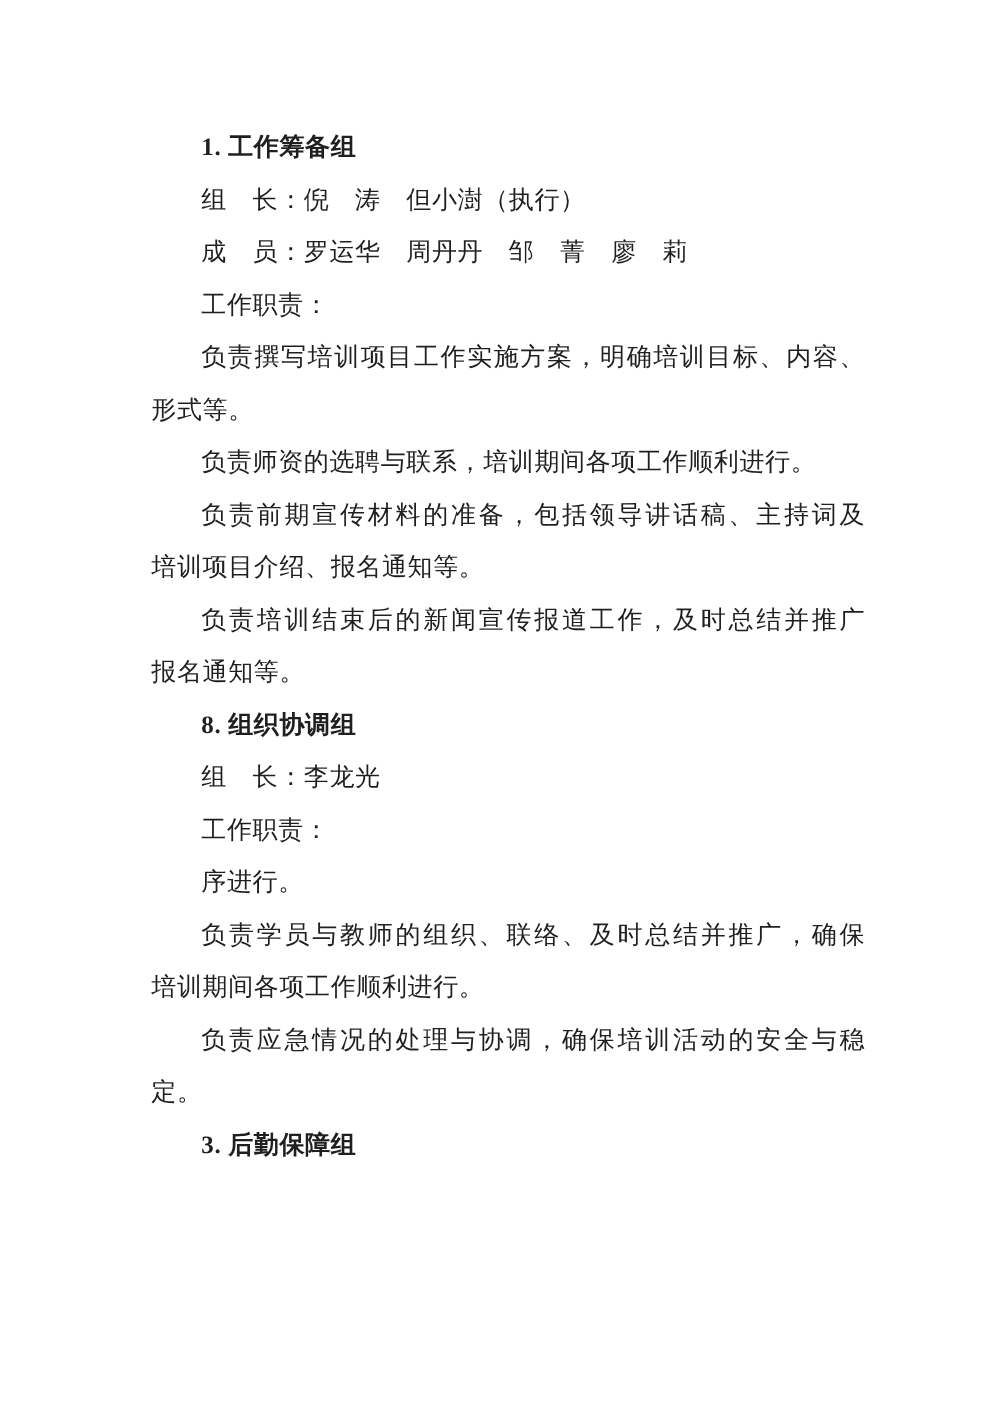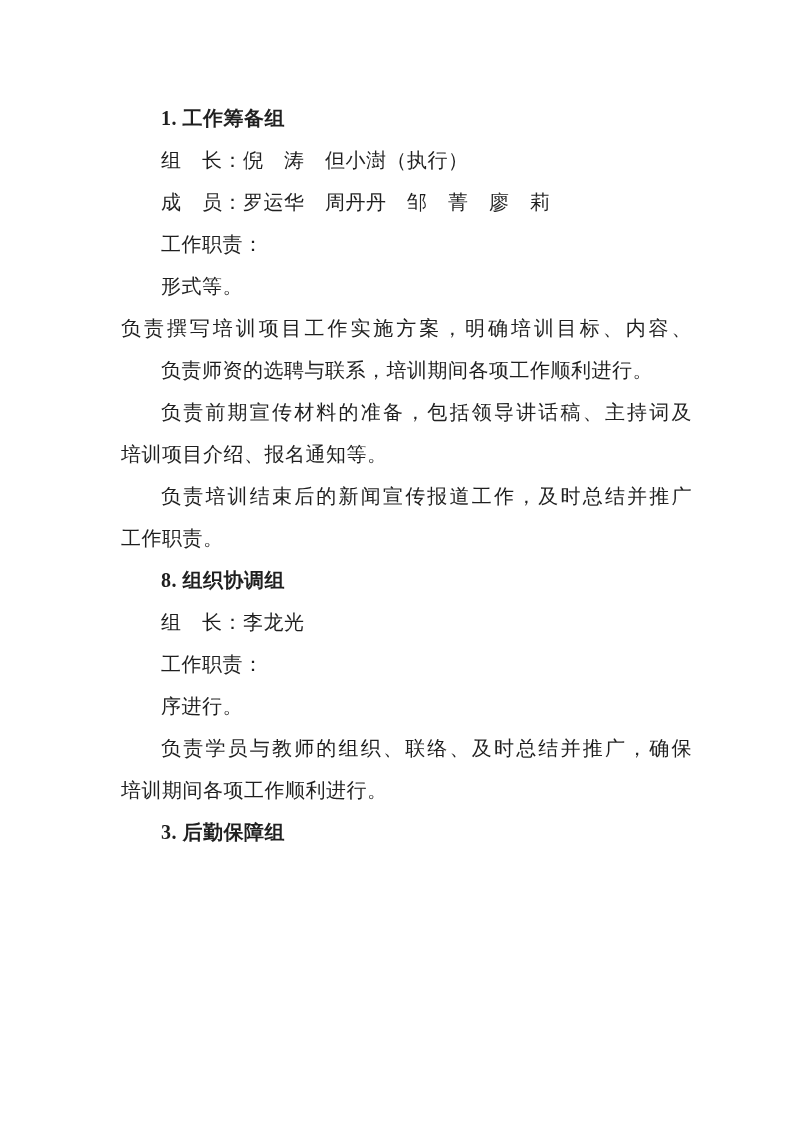--- a/index.html
+++ b/index.html
@@ -49,47 +49,51 @@
       <p class="para field">
         <span class="line">组　长：倪　涛　但小澍（执行）</span>
       </p>
       <p class="para field">
         <span class="line">成　员：罗运华　周丹丹　邹　菁　廖　莉</span>
       </p>
       <p class="para field">
         <span class="line">工作职责：</span>
       </p>
       <p class="para body">
+        <span class="line fill">负责撰写培训项目工作实施方案，明确培训目标、内容、</span>
         <span class="line">形式等。</span>
-        <span class="line fill">负责撰写培训项目工作实施方案，明确培训目标、内容、</span>
       </p>
       <p class="para body">
         <span class="line">负责师资的选聘与联系，培训期间各项工作顺利进行。</span>
       </p>
       <p class="para body">
         <span class="line fill">负责前期宣传材料的准备，包括领导讲话稿、主持词及</span>
         <span class="line">培训项目介绍、报名通知等。</span>
       </p>
       <p class="para body">
         <span class="line fill">负责培训结束后的新闻宣传报道工作，及时总结并推广</span>
-        <span class="line">工作职责。</span>
+        <span class="line">报名通知等。</span>
       </p>
       <p class="para heading">
         <span class="line">8. 组织协调组</span>
       </p>
       <p class="para field">
         <span class="line">组　长：李龙光</span>
       </p>
       <p class="para field">
         <span class="line">工作职责：</span>
       </p>
       <p class="para body">
         <span class="line">序进行。</span>
       </p>
       <p class="para body">
         <span class="line fill">负责学员与教师的组织、联络、及时总结并推广，确保</span>
         <span class="line">培训期间各项工作顺利进行。</span>
       </p>
+      <p class="para body">
+        <span class="line fill">负责应急情况的处理与协调，确保培训活动的安全与稳</span>
+        <span class="line">定。</span>
+      </p>
       <p class="para heading">
         <span class="line">3. 后勤保障组</span>
       </p>
     </div>
 </div>
 
 </body></html>

